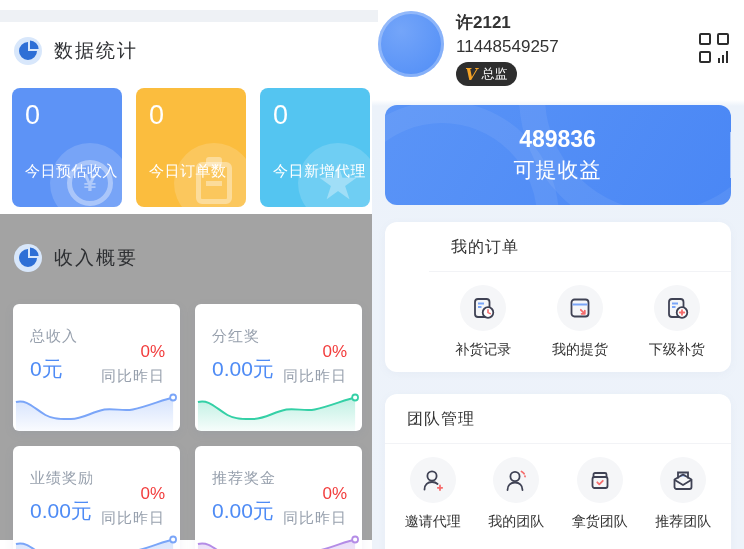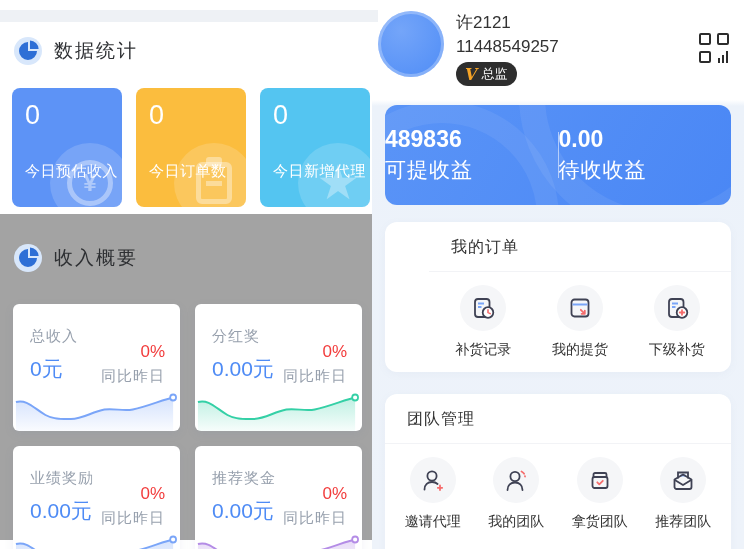--- a/index.html
+++ b/index.html
@@ -45,42 +45,42 @@
   .ic-compare { font-size:15px; color:#97a0ad; margin-top:5px; letter-spacing:1px; }
   .sparkline { position:absolute; left:0; bottom:0; width:167px; height:42px; display:block; }
 
   
   .right-panel { position:absolute; left:372px; top:0; width:372px; height:549px;
                  background:linear-gradient(180deg,#ffffff 0px,#ffffff 100px,#ecf2fa 106px,#eef3fa 549px); }
 
   .avatar { position:absolute; left:6px; top:11px; width:66px; height:66px; border-radius:50%;
             background:radial-gradient(circle at 35% 30%, #74a5f9, #4e8cf6);
             box-shadow:inset 0 0 0 3px rgba(255,255,255,0.28); cursor:pointer; }
-  .profile-name  { position:absolute; left:84px; top:11px;  font-size:17px; color:#333; }
+  .profile-name  { position:absolute; left:84px; top:11px;  font-size:17px; color:#333;font-weight:bold; }
   .profile-phone { position:absolute; left:84px; top:37px; font-size:17px; color:#333; }
   .badge { position:absolute; left:84px; top:62px; height:24px; background:#2e2e2e; border-radius:13px;
            display:inline-flex; align-items:center; gap:4px; padding:0 10px 0 9px; }
   .badge-v { color:#f7a426; font-weight:bold; font-style:italic; font-size:16px; font-family:"DejaVu Serif",serif; }
   .badge-label { color:#ffffff; font-size:13px; }
 
   .grid-icon { position:absolute; right:15px; top:33px; width:30px; height:30px; cursor:pointer; }
   .gi-sq { position:absolute; width:12px; height:12px; border:2.6px solid #2c2c2c; border-radius:2px; }
   .gi-sq.s1 { left:0; top:0; } .gi-sq.s2 { right:0; top:0; } .gi-sq.s3 { left:0; bottom:0; }
   .gi-bars { position:absolute; right:0; bottom:0; width:12px; height:12px; display:flex; align-items:flex-end; justify-content:center; gap:1.6px; }
   .gi-bar { width:2.4px; background:#2c2c2c; }
   .gi-bar.b1 { height:5px; } .gi-bar.b2 { height:8px; } .gi-bar.b3 { height:12px; }
 
   .balance-card { position:absolute; left:13px; top:105px; width:346px; height:100px; border-radius:12px;
                   background:linear-gradient(120deg,#5a94f7,#4a87f5); display:flex; align-items:center;
                   overflow:hidden; color:#fff; }
   .balance-card::before { content:""; position:absolute; width:230px; height:230px; border:26px solid rgba(255,255,255,0.07);
                   border-radius:50%; right:-70px; top:-150px; }
   .balance-card::after { content:""; position:absolute; width:190px; height:190px; border:22px solid rgba(255,255,255,0.07);
                   border-radius:50%; left:-60px; bottom:-130px; }
-  .balance-half { flex:1; cursor:pointer; position:relative; z-index:1; }
+  .balance-half { flex:1; text-align:center; cursor:pointer; position:relative; z-index:1; }
   .balance-value { font-size:23px; font-weight:bold; }
   .balance-label { font-size:21px; margin-top:3px; letter-spacing:1px;font-family:Liberation Mono, monospace; }
   .balance-divider { width:1px; height:46px; background:rgba(255,255,255,0.55); }
 
   .menu-card { position:absolute; left:13px; width:346px; background:#fff; border-radius:12px;
                box-shadow:0 2px 8px rgba(120,140,170,0.06); overflow:hidden; }
   .orders-card { top:222px; height:150px;padding-left:44px; }
   .team-card   { top:394px; height:170px; }
   .menu-title { padding:15px 22px 13px; font-size:16px; color:#333; letter-spacing:1px; border-bottom:1px solid #f2f3f6; }
   .menu-items { display:flex; padding:13px 6px 0; }
@@ -246,24 +246,20 @@
           <div class="gi-bar b3"></div>
       </div>
     </div>
 
     <div class="balance-card">
       <div class="balance-half">
         <div class="balance-value">489836</div>
         <div class="balance-label">可提收益</div>
       </div>
       <div class="balance-divider"></div>
-      <div class="balance-half">
-        <div class="balance-value">0.00</div>
-        <div class="balance-label">待收收益</div>
-      </div>
     </div>
 
     <div class="menu-card orders-card">
       <div class="menu-title">我的订单</div>
       <div class="menu-items">
 
 
         <div class="menu-item">
           <div class="menu-circle">
             <svg width="26" height="26" viewBox="0 0 26 26">

